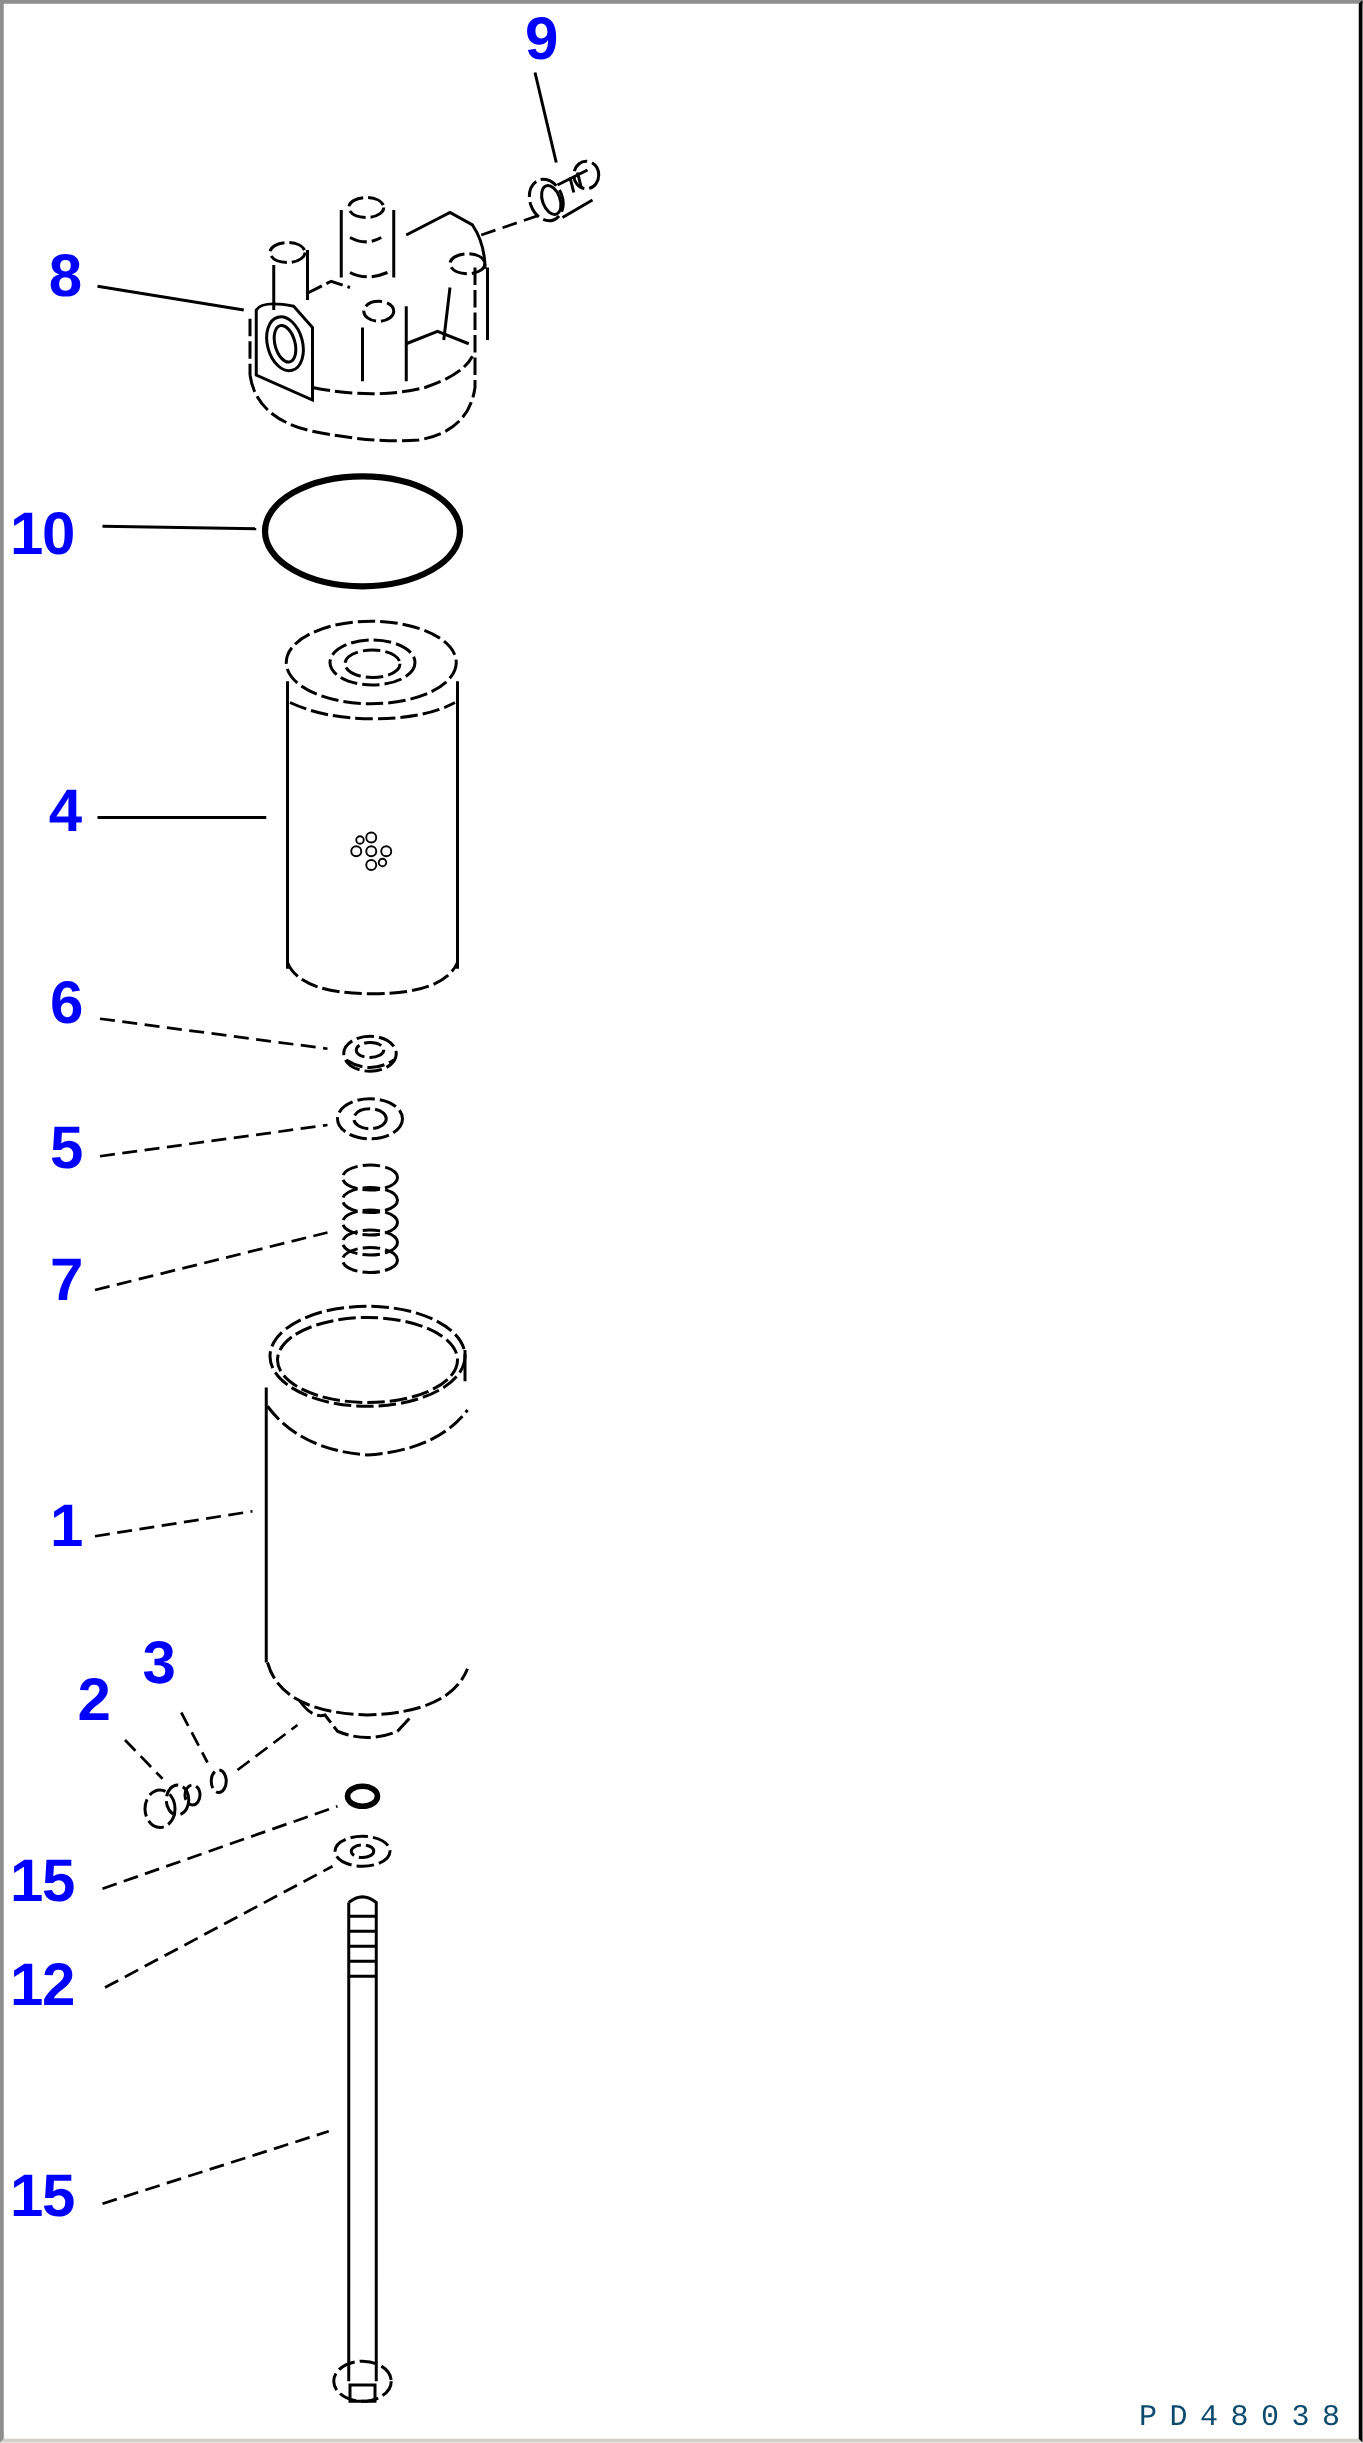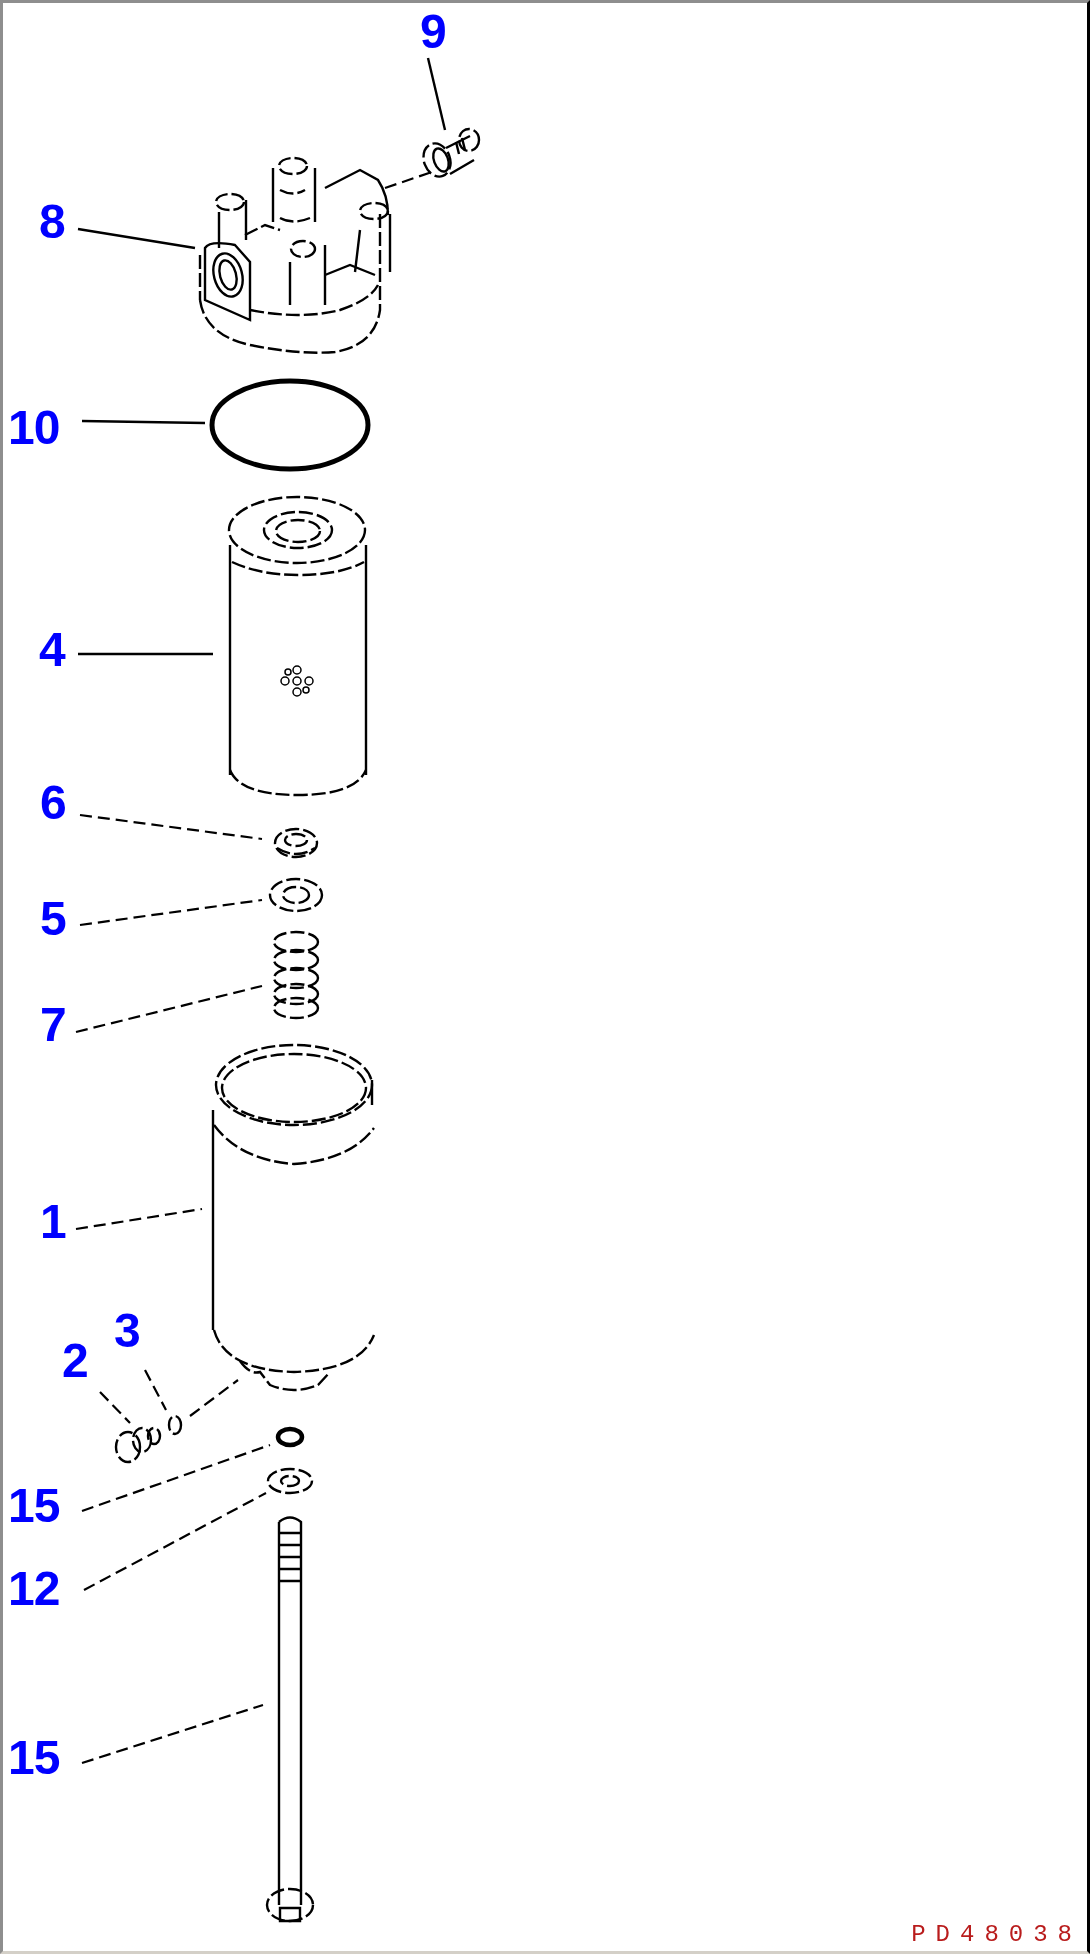--- a/index.html
+++ b/index.html
@@ -1,21 +1,21 @@
 <!DOCTYPE html>
 <html><head>
 <meta charset="utf-8">
 <style>
   html, body { margin:0; padding:0; background:#ffffff; }
   body { width:1090px; height:1954px; position:relative; overflow:hidden; font-family:"Liberation Sans", sans-serif; }
   #frame { position:absolute; left:0; top:0; width:1090px; height:1954px; box-sizing:border-box;
     border-top:3px solid #8e8e8e; border-left:3px solid #8e8e8e; border-right:3px solid #000; border-bottom:3px solid #d4d0c8; background:#fff; }
   svg { position:absolute; left:0; top:0; }
   .lbl { position:absolute; font-family:"Liberation Sans", sans-serif; font-weight:bold; font-size:48px; line-height:1; color:#0000ff; letter-spacing:-1px; }
-  .code { position:absolute; right:8px; bottom:6px; font-family:"Liberation Mono", monospace; font-size:24px; color:#b91c1c; letter-spacing:10px; }
+  .code { position:absolute; right:8px; bottom:6px; font-family:"Liberation Mono", monospace; font-size:24px; color:#0c4a6e; letter-spacing:10px; }
   .part { fill:none; stroke:#000; stroke-width:2.4; }
   .dash { fill:none; stroke:#000; stroke-width:2.4; stroke-dasharray:14 4; }
   .lead { fill:none; stroke:#000; stroke-width:2.4; }
   .leadd { fill:none; stroke:#000; stroke-width:2.2; stroke-dasharray:12 6; }
 </style>
 </head>
 <body>
 
 <div id="frame"></div>
 

